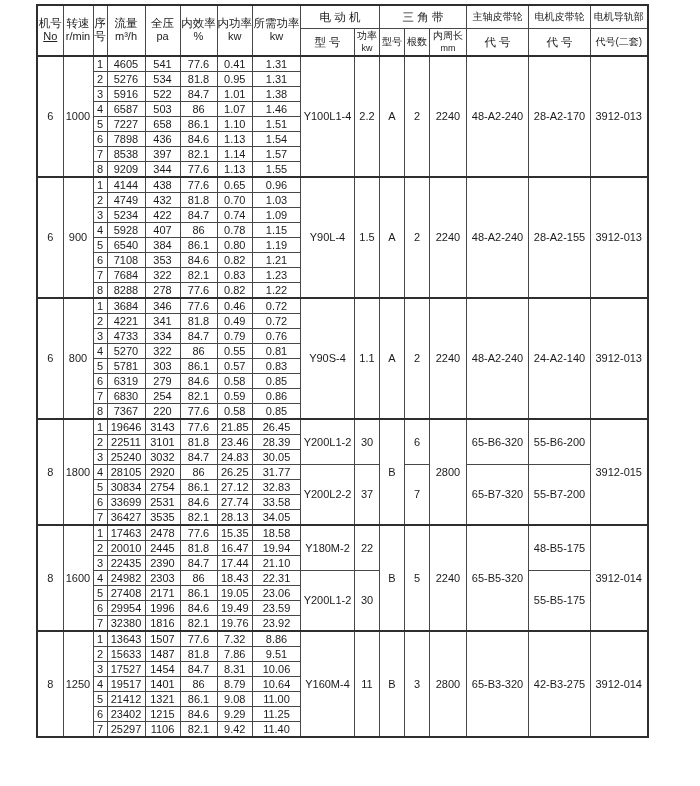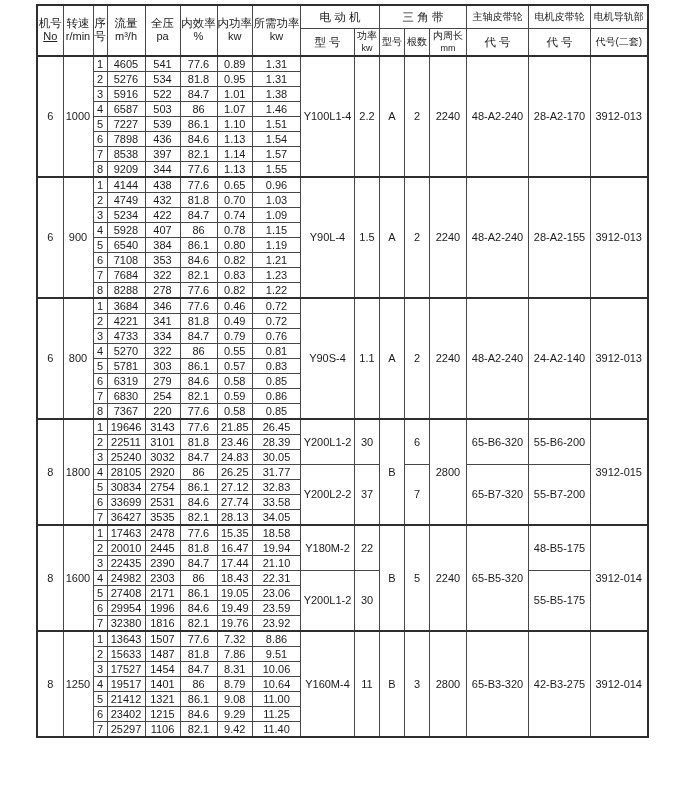--- a/index.html
+++ b/index.html
@@ -132,21 +132,21 @@
       </tr>
     </thead>
   <tbody>
         <tr>
           <td rowspan="8">6</td>
           <td rowspan="8">1000</td>
           <td>1</td>
           <td>4605</td>
           <td>541</td>
           <td>77.6</td>
-          <td>0.89</td>
+          <td>0.41</td>
           <td>1.31</td>
           <td rowspan="8">Y100L1-4</td>
           <td rowspan="8">2.2</td>
           <td rowspan="8">A</td>
           <td rowspan="8">2</td>
           <td rowspan="8">2240</td>
           <td rowspan="8">48-A2-240</td>
           <td rowspan="8">28-A2-170</td>
           <td rowspan="8">3912-013</td>
         </tr>
@@ -170,21 +170,21 @@
           <td>4</td>
           <td>6587</td>
           <td>503</td>
           <td>86</td>
           <td>1.07</td>
           <td>1.46</td>
         </tr>
         <tr>
           <td>5</td>
           <td>7227</td>
-          <td>539</td>
+          <td>658</td>
           <td>86.1</td>
           <td>1.10</td>
           <td>1.51</td>
         </tr>
         <tr>
           <td>6</td>
           <td>7898</td>
           <td>436</td>
           <td>84.6</td>
           <td>1.13</td>

